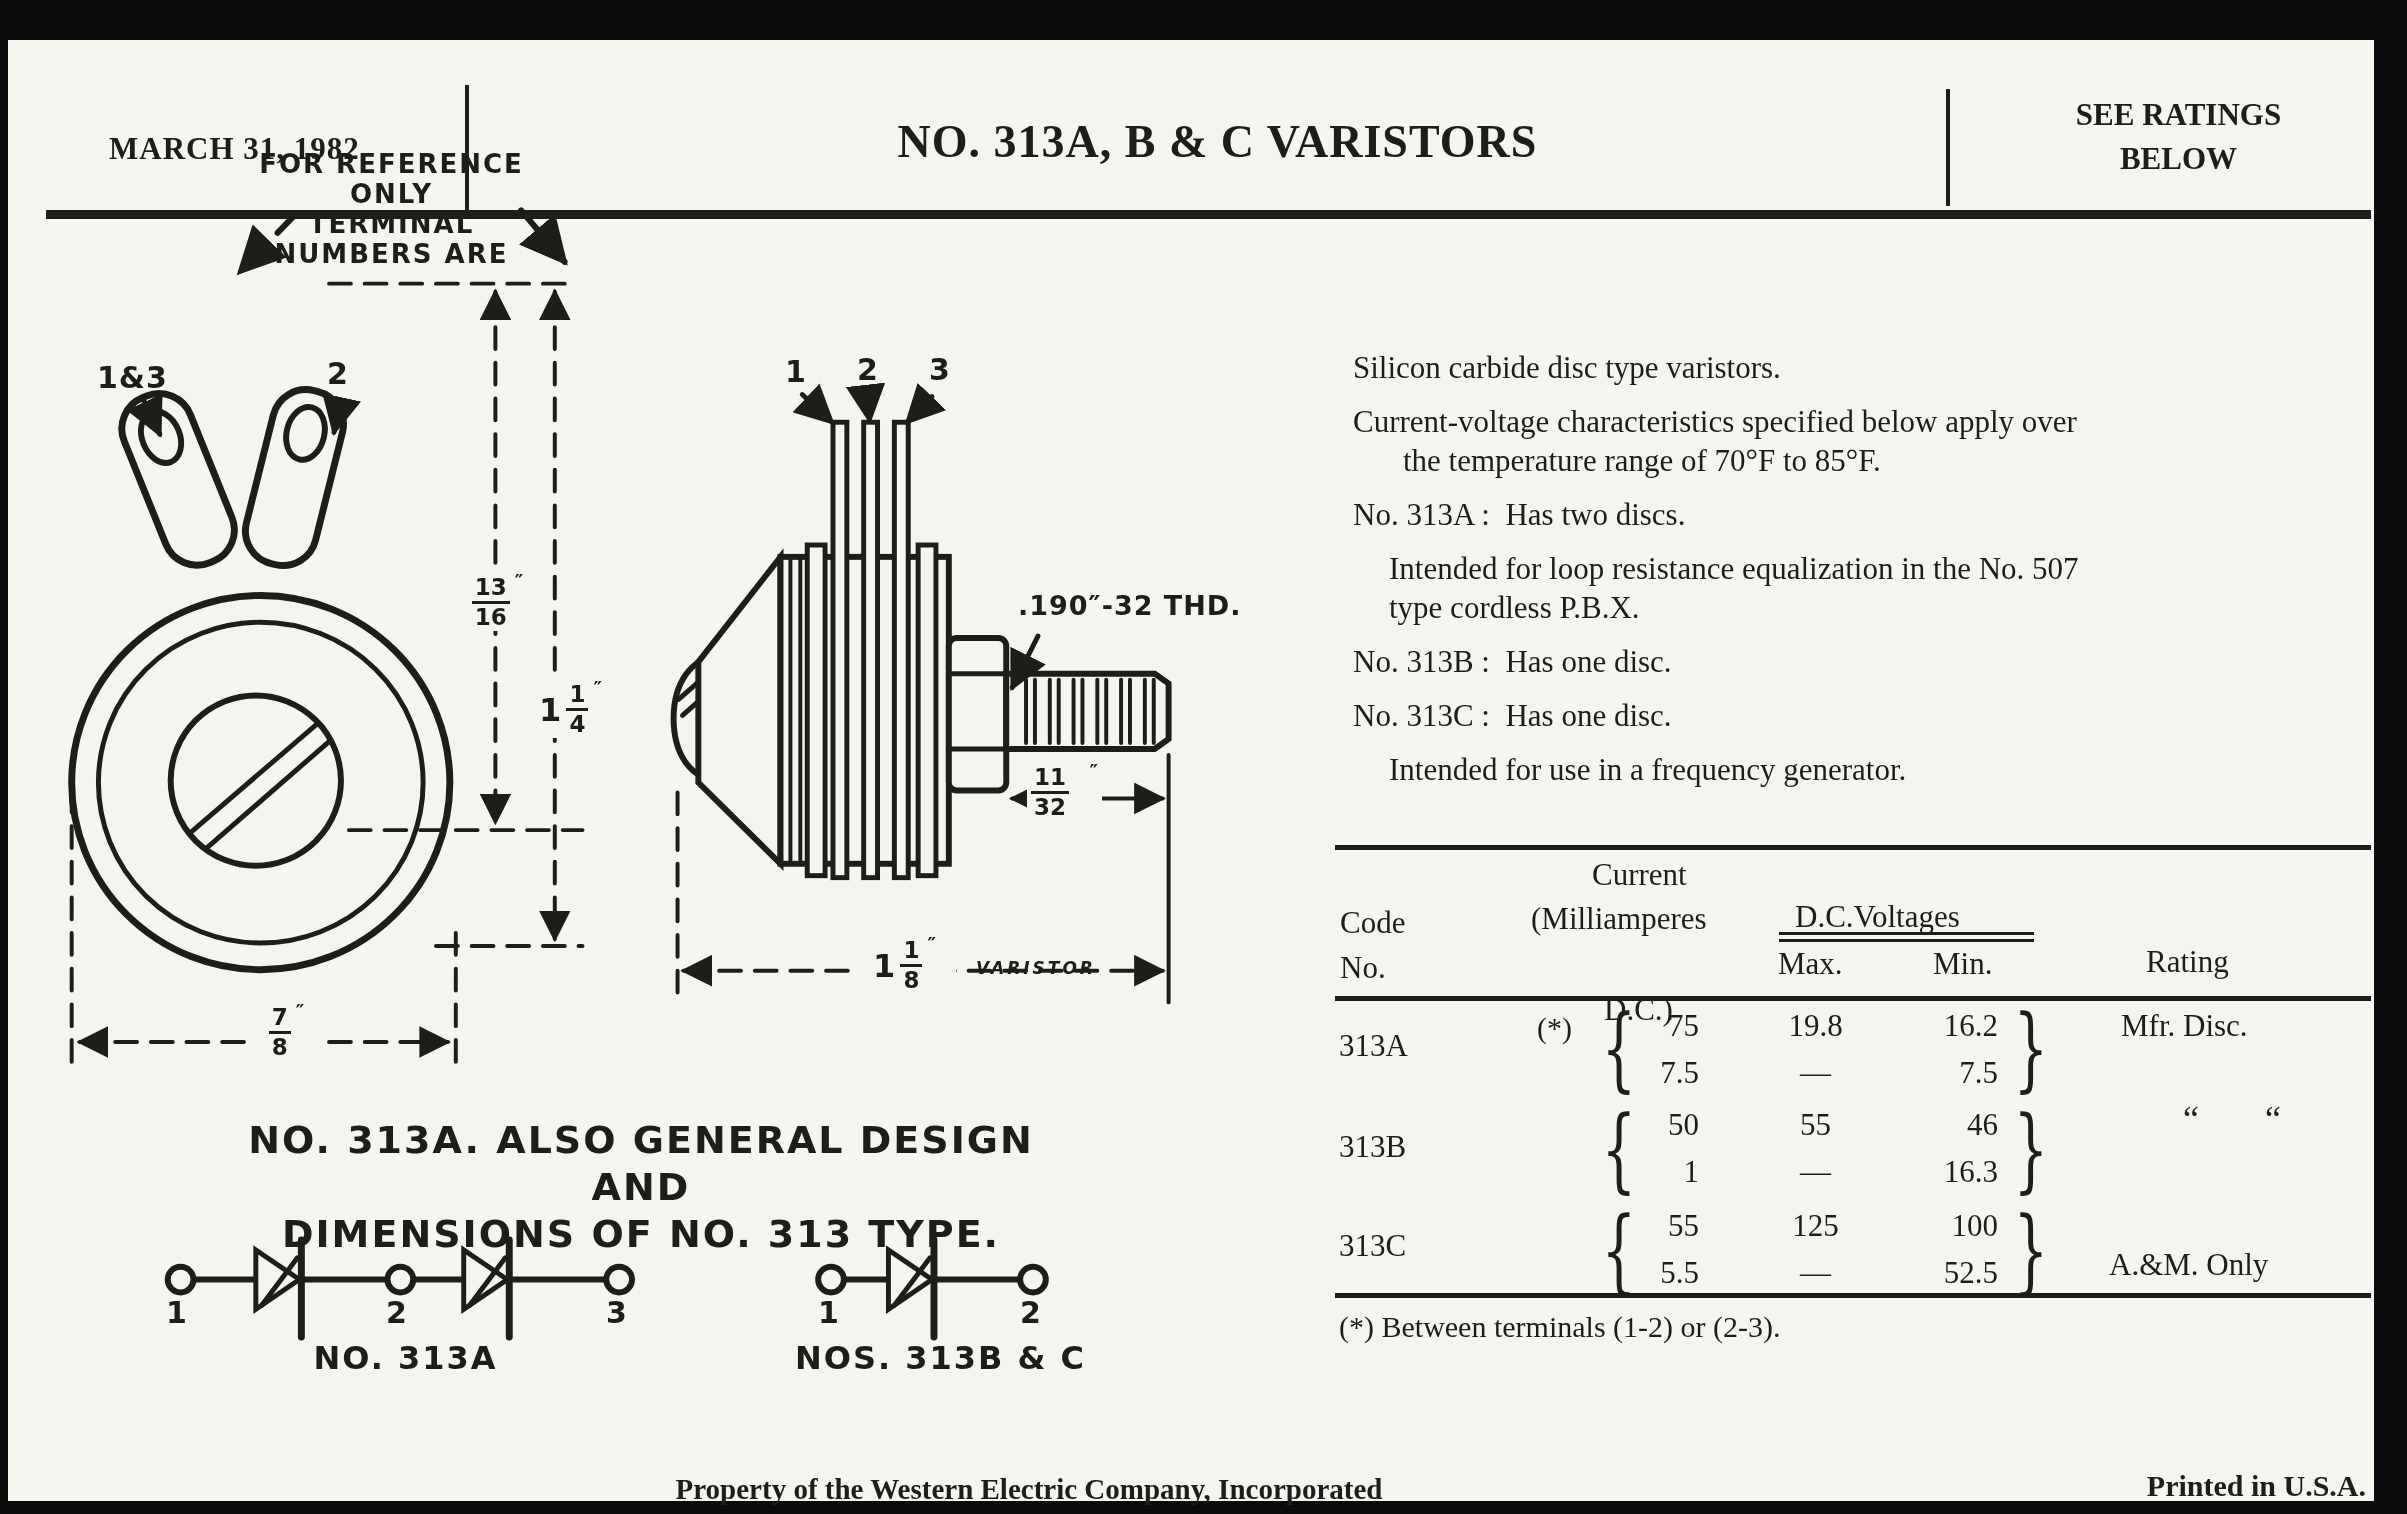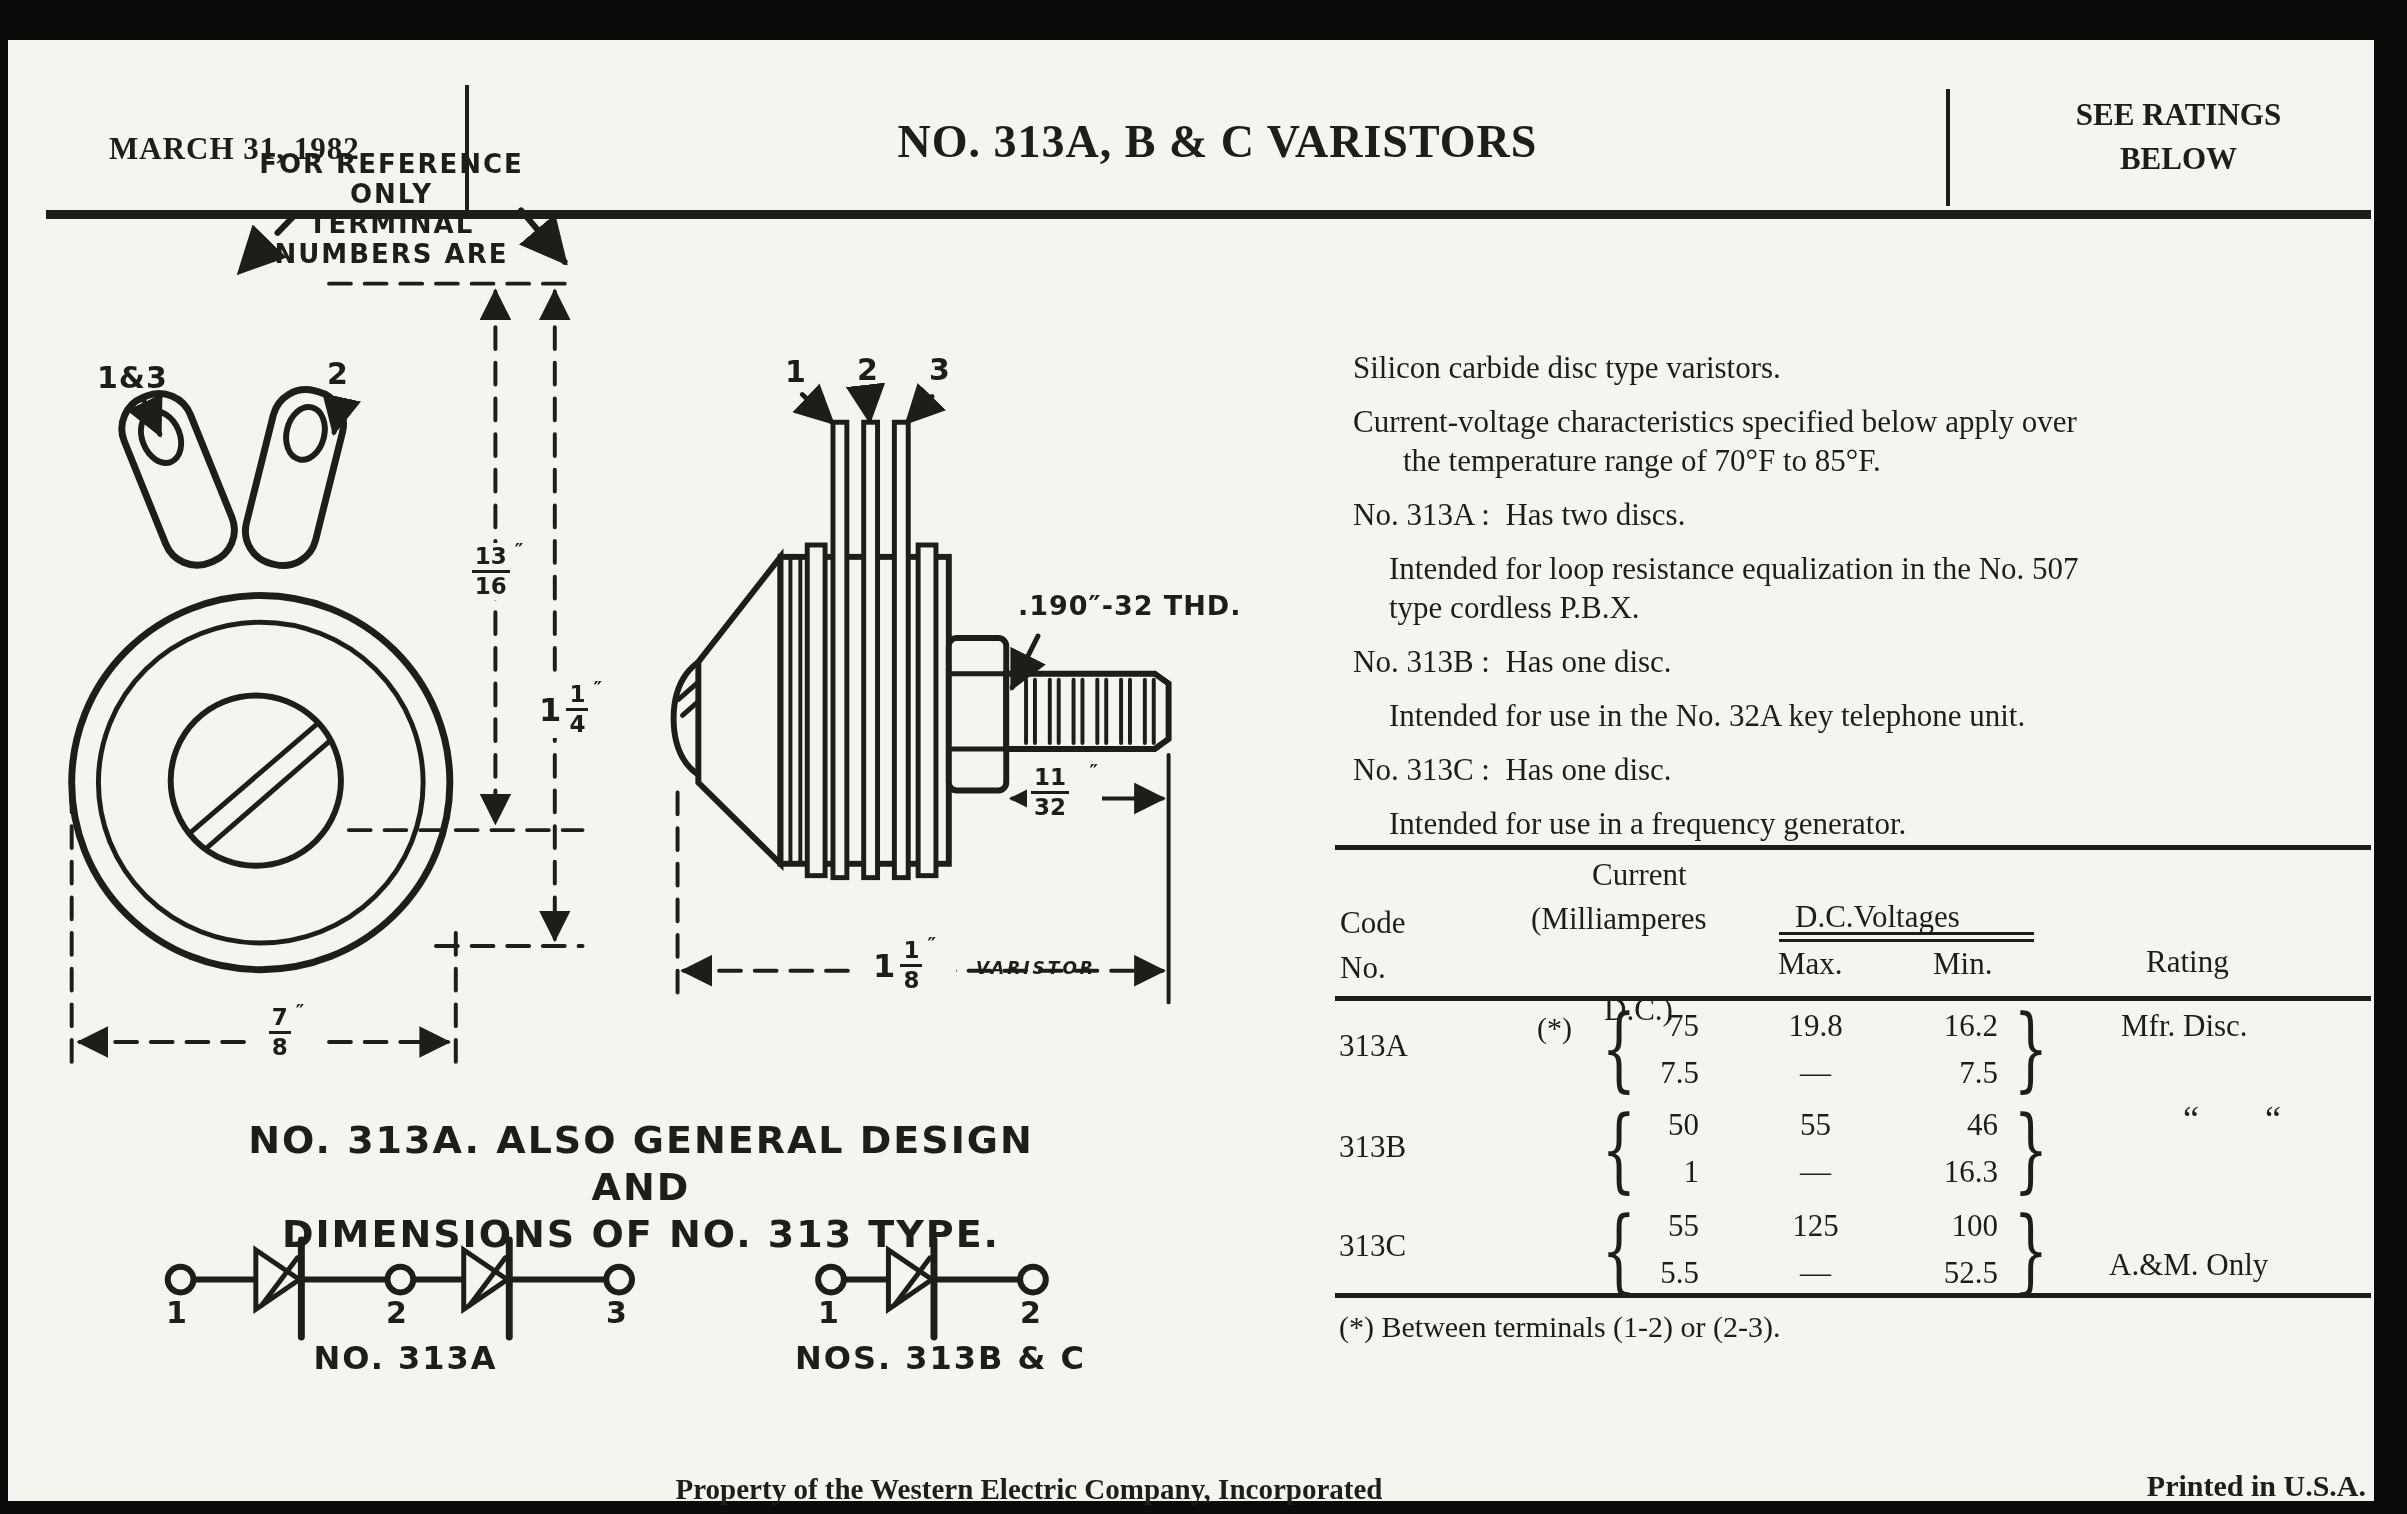--- a/index.html
+++ b/index.html
@@ -203,21 +203,21 @@
 </svg>
 
 <div class="abs sans center" style="left:243px;top:149px;width:297px;font-size:26px;line-height:30px;letter-spacing:2px;">
   <span style="display:block;">FOR REFERENCE ONLY</span>
   <span style="display:block;">TERMINAL NUMBERS ARE</span>
 </div>
 
 <div class="draw-label sans" style="left:97px;top:362px;">1&amp;3</div>
 <div class="draw-label sans" style="left:327px;top:358px;">2</div>
 
-<div class="dimlabel" style="left:463px;top:543px;width:61px;">
+<div class="dimlabel" style="left:463px;top:574px;width:61px;">
   <span class="frac">
     <span class="fnum">13</span>
     <span class="fden">16</span>
   </span>
   <span class="prime">″</span>
 </div>
 
 <div class="dimlabel" style="left:523px;top:681px;width:87px;">
   <span class="whole">1</span>
   <span class="frac">
@@ -272,21 +272,20 @@
 <div class="draw-label sans" style="left:818px;top:1297px;">1</div>
 <div class="draw-label sans" style="left:1020px;top:1297px;">2</div>
 <div class="abs sans center" style="left:772px;top:1339px;width:337px;font-size:32px;letter-spacing:2px;">NOS. 313B &amp; C</div>
 
 <div id="desc">
   <p>Silicon carbide disc type varistors.</p>
   <p><span>Current-voltage characteristics specified below apply over</span><span class="wrapline">the temperature range of 70°F to 85°F.</span></p>
   <p>No. 313A :  Has two discs.</p>
   <p class="cont"><span>Intended for loop resistance equalization in the No. 507</span><span style="display:block;">type cordless P.B.X.</span></p>
   <p class="mt">No. 313B :  Has one disc.</p>
-  <p class="cont">Intended for use in the No. 32A key telephone unit.</p>
   <p class="mt">No. 313C :  Has one disc.</p>
   <p class="cont">Intended for use in a frequency generator.</p>
 </div>
 
 <div class="hrule" style="left:1335px;top:845px;width:1036px;height:5px;"></div>
 
 <div class="tcell" style="left:1340px;top:905px;">Code</div>
 <div class="tcell" style="left:1340px;top:950px;">No.</div>
 <div class="tcell" style="left:1592px;top:857px;">Current</div>
 <div class="tcell" style="left:1531px;top:901px;">(Milliamperes</div>

